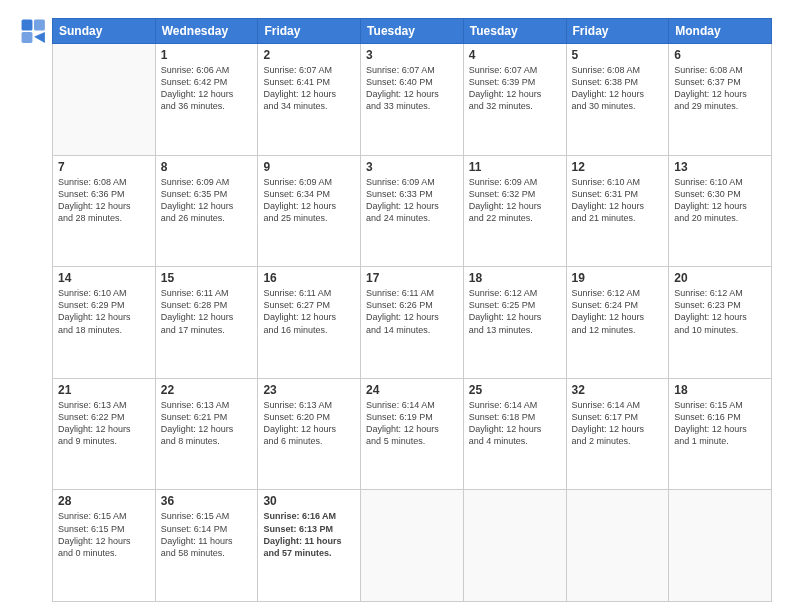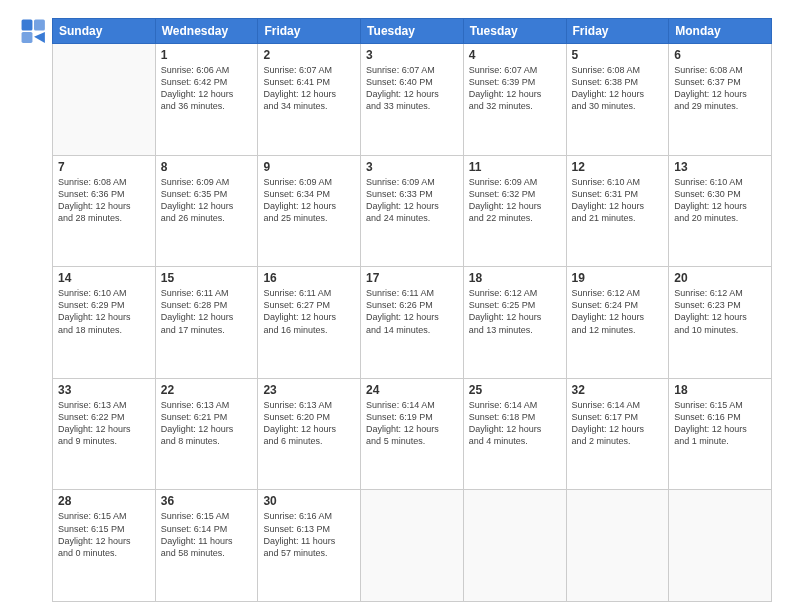--- a/index.html
+++ b/index.html
@@ -272,21 +272,21 @@
           <td>
             <span class="day-number">20</span>
             <div class="day-info" style="white-space: pre-line;">Sunrise: 6:12 AM
 Sunset: 6:23 PM
 Daylight: 12 hours
 and 10 minutes.</div>
           </td>
         </tr>
         <tr>
           <td>
-            <span class="day-number">33</span>
+            <span class="day-number">21</span>
             <div class="day-info" style="white-space: pre-line;">Sunrise: 6:13 AM
 Sunset: 6:22 PM
 Daylight: 12 hours
 and 9 minutes.</div>
           </td>
           <td>
             <span class="day-number">22</span>
             <div class="day-info" style="white-space: pre-line;">Sunrise: 6:13 AM
 Sunset: 6:21 PM
 Daylight: 12 hours
@@ -338,21 +338,21 @@
           </td>
           <td>
             <span class="day-number">36</span>
             <div class="day-info" style="white-space: pre-line;">Sunrise: 6:15 AM
 Sunset: 6:14 PM
 Daylight: 11 hours
 and 58 minutes.</div>
           </td>
           <td>
             <span class="day-number">30</span>
-            <div class="day-info" style="white-space: pre-line;">Sunrise: 6:16 AM
+            <div class="day-info" style="white-space: pre-line; font-weight: bold;">Sunrise: 6:16 AM
 Sunset: 6:13 PM
 Daylight: 11 hours
 and 57 minutes.</div>
           </td>
           <td class="empty"></td>
           <td class="empty"></td>
           <td class="empty"></td>
           <td class="empty"></td>
         </tr>
       </tbody>

